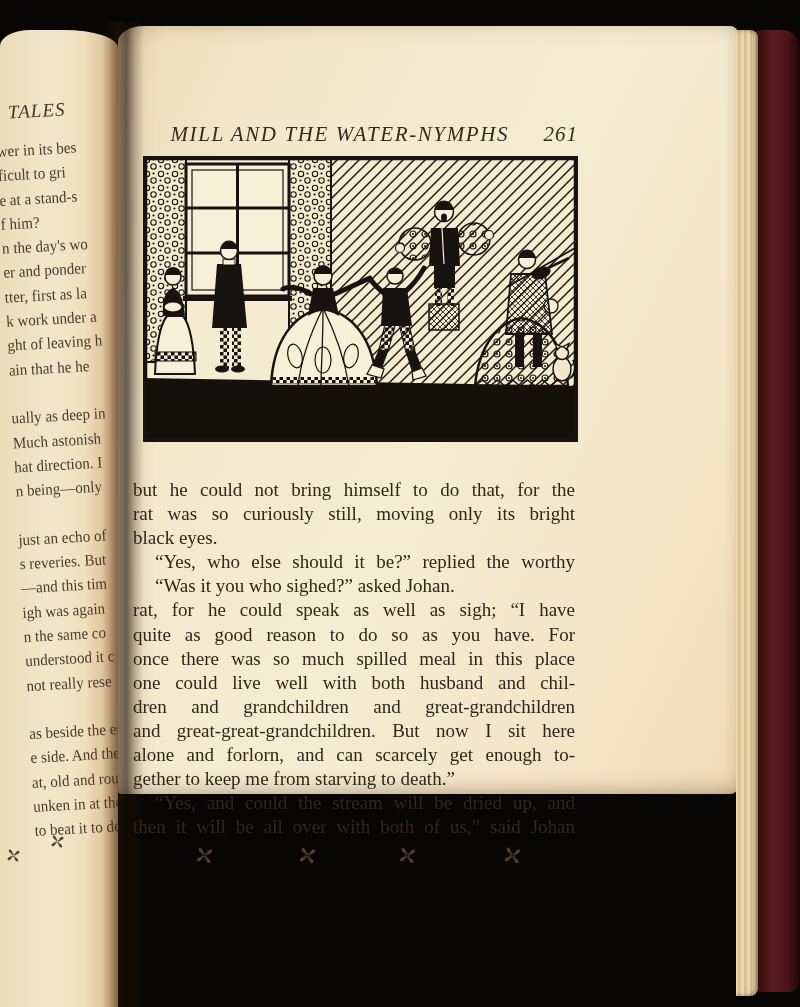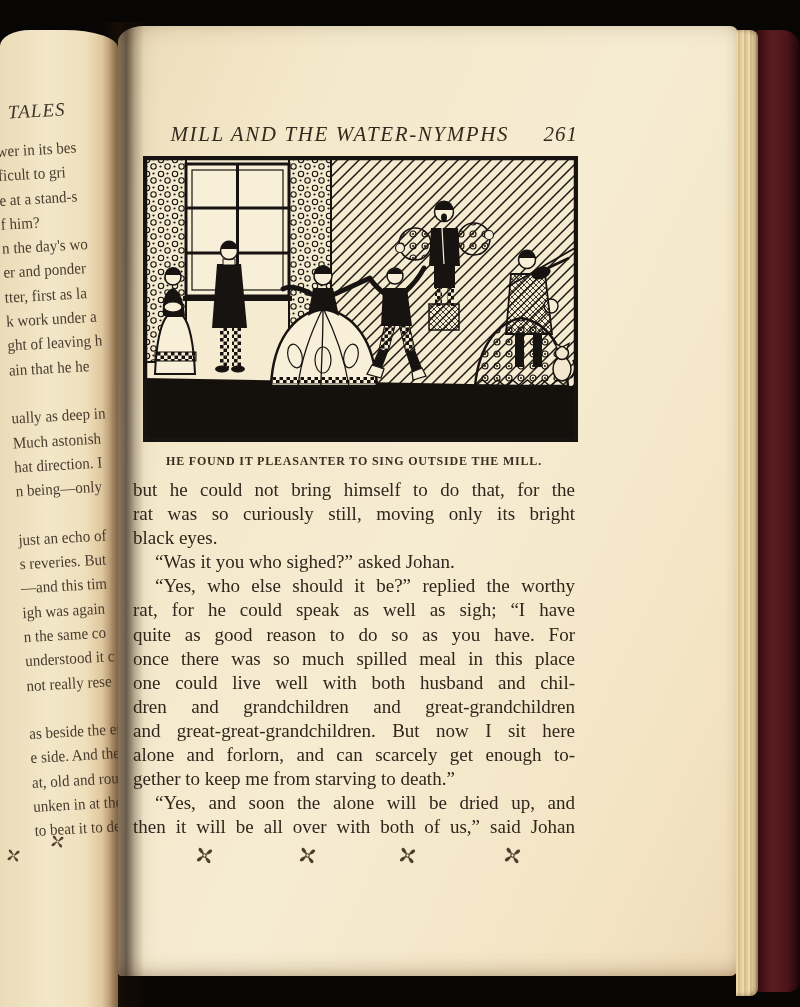--- a/index.html
+++ b/index.html
@@ -18,21 +18,21 @@
   .lp-text .row{height:24.3px;}
   .lp-orn-1{position:absolute;left:6px;top:818px;color:#54422f;}
   .lp-orn-2{position:absolute;left:50px;top:804px;color:#54422f;}
 
   
   .gutter{position:absolute;left:102px;top:22px;bottom:0;width:42px;z-index:4;pointer-events:none;
     background:linear-gradient(90deg,rgba(46,28,12,0) 0%,rgba(46,28,12,.38) 40%,
       rgba(24,12,4,.55) 58%,rgba(46,28,12,.22) 78%,rgba(46,28,12,0) 100%);}
 
   
-  .main-page{position:absolute;left:118px;top:26px;width:620px;height:950px;
+  .main-page{position:absolute;left:118px;top:26px;width:620px;height:768px;
     background:linear-gradient(115deg,#ecdcb8 0%,#f4e8ca 20%,#f6ecd2 52%,#f3e3c2 86%,#eed9b6 100%);
     border-radius:26px 8px 8px 4px / 16px 8px 8px 4px;
     box-shadow:inset 20px 0 30px -14px rgba(70,45,20,.5), inset -8px 0 14px -8px rgba(130,95,50,.3),
                inset 0 -14px 22px -14px rgba(120,85,45,.35);}
 
   .page-header{position:absolute;top:96px;left:32px;width:428px;display:flex;
     justify-content:space-between;align-items:baseline;color:#362a1e;}
   .page-header .title{font-style:italic;font-size:21px;letter-spacing:1.6px;flex:1;text-align:center;}
   .page-header .pnum{font-style:italic;font-size:21px;letter-spacing:1px;margin-left:14px;}
 
@@ -254,38 +254,37 @@
       <path d="M428,222 q7,-9 2,-18" stroke="#171310" fill="none" stroke-width="2"></path>
       <ellipse cx="419" cy="213" rx="9" ry="12" fill="#f3e8cd" stroke="#171310" stroke-width="1.5"></ellipse>
       <circle cx="419" cy="197" r="6.5" fill="#f3e8cd" stroke="#171310" stroke-width="1.5"></circle>
       <path d="M414.5,193.5 l-2.5,-6 5.5,3 Z M423.5,193.5 l2.5,-6 -5.5,3 Z" fill="#f3e8cd" stroke="#171310" stroke-width="1.3"></path>
     </g>
 
     <rect x="418" y="268" width="7" height="9" fill="none" stroke="#171310" stroke-width="0.9" opacity="0.55"></rect>
     <rect x="2" y="2" width="431" height="282" fill="none" stroke="#171310" stroke-width="4.5"></rect>
   </svg>
 
-  <div class="caption">HE FOUND IT PLEASANTER TO SING OUTSIDE THE MILL.</div>
 
   <div class="body-text">
 
   <div class="row j">but he could not bring himself to do that, for the</div>
       <div class="row j">rat was so curiously still, moving only its bright</div>
       <div class="row">black eyes.</div>
+      <div class="row j ind">“Yes, who else should it be?” replied the worthy</div>
       <div class="row ind">“Was it you who sighed?” asked Johan.</div>
-      <div class="row j ind">“Yes, who else should it be?” replied the worthy</div>
       <div class="row j">rat, for he could speak as well as sigh; “I have</div>
       <div class="row j">quite as good reason to do so as you have.  For</div>
       <div class="row j">once there was so much spilled meal in this place</div>
       <div class="row j">one could live well with both husband and chil-</div>
       <div class="row j">dren and grandchildren and great-grandchildren</div>
       <div class="row j">and great-great-grandchildren.  But now I sit here</div>
       <div class="row j">alone and forlorn, and can scarcely get enough to-</div>
       <div class="row">gether to keep me from starving to death.”</div>
-      <div class="row j ind">“Yes, and soon the alone will be dried up, and</div>
+      <div class="row j ind">“Yes, and could the stream will be dried up, and</div>
       <div class="row j">then it will be all over with both of us,” said Johan</div>
     </div>
 
   <div class="orn-row">
     <svg class="orn">
         <use href="#pin"></use>
       </svg>
     <svg class="orn">
         <use href="#pin"></use>
       </svg>

